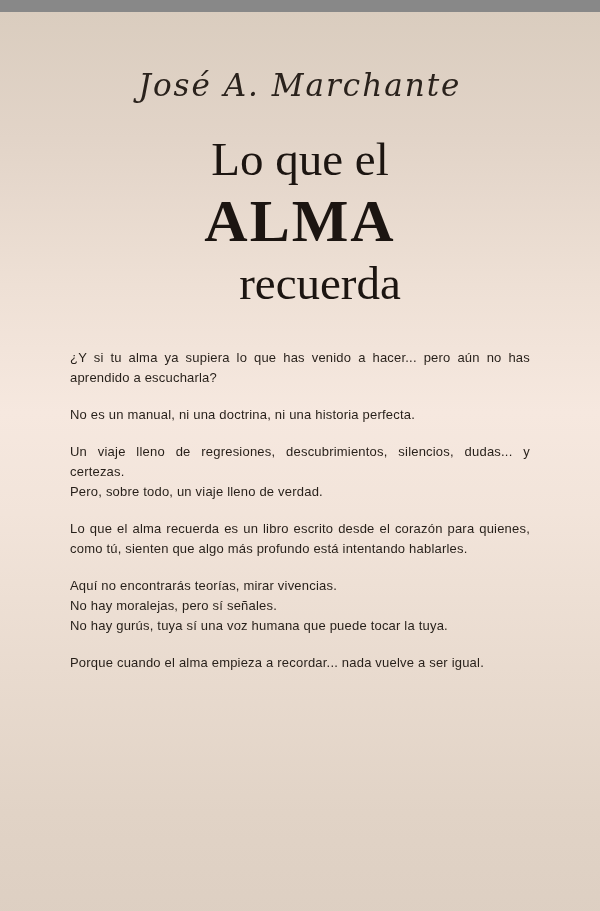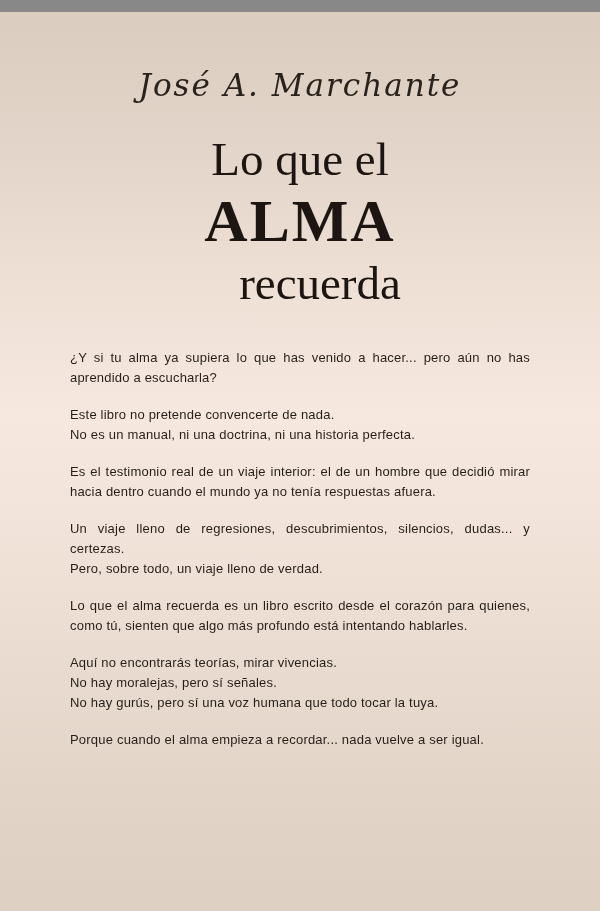--- a/index.html
+++ b/index.html
@@ -85,36 +85,32 @@
     <div class="title-line-1">Lo que el</div>
     <div class="title-line-2">ALMA</div>
     <div class="title-line-3">recuerda</div>
   </div>
 
   <div class="body-text">
       <div class="paragraph">
         <div class="line">¿Y si tu alma ya supiera lo que has venido a hacer... pero aún no has aprendido a escucharla?</div>
       </div>
       <div class="paragraph">
-        <div class="line">Este libro no pretende convencerte de nada.</div>
         <div class="line">No es un manual, ni una doctrina, ni una historia perfecta.</div>
-      </div>
-      <div class="paragraph">
-        <div class="line">Es el testimonio real de un viaje interior: el de un hombre que decidió mirar hacia dentro cuando el mundo ya no tenía respuestas afuera.</div>
       </div>
       <div class="paragraph">
         <div class="line">Un viaje lleno de regresiones, descubrimientos, silencios, dudas... y certezas.</div>
         <div class="line">Pero, sobre todo, un viaje lleno de verdad.</div>
       </div>
       <div class="paragraph">
         <div class="line">Lo que el alma recuerda es un libro escrito desde el corazón para quienes, como tú, sienten que algo más profundo está intentando hablarles.</div>
       </div>
       <div class="paragraph">
         <div class="line">Aquí no encontrarás teorías, mirar vivencias.</div>
         <div class="line">No hay moralejas, pero sí señales.</div>
-        <div class="line">No hay gurús, pero sí una voz humana que todo tocar la tuya.</div>
+        <div class="line">No hay gurús, tuya sí una voz humana que puede tocar la tuya.</div>
       </div>
       <div class="paragraph">
         <div class="line">Porque cuando el alma empieza a recordar... nada vuelve a ser igual.</div>
       </div>
     </div>
 
 </div>
 
 </body></html>

